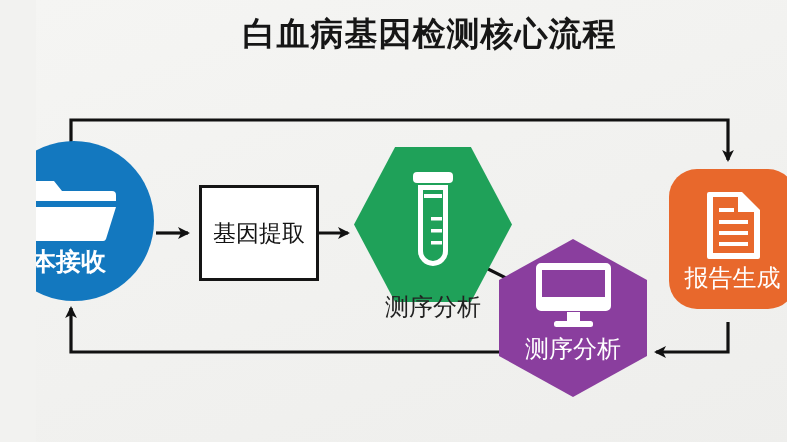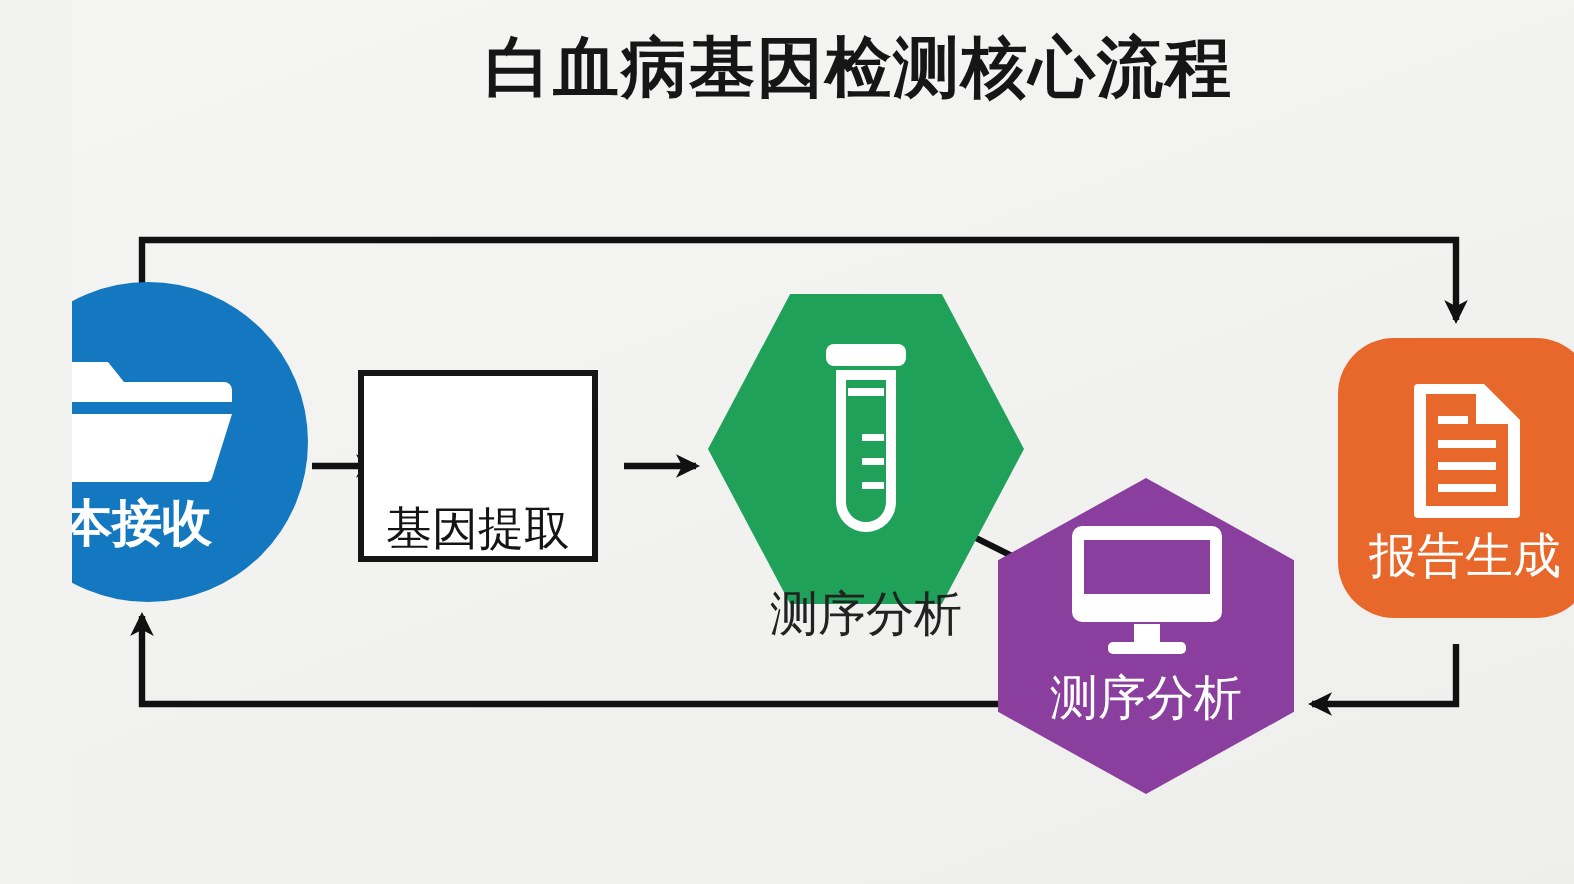--- a/index.html
+++ b/index.html
@@ -82,29 +82,29 @@
     line-height: 30px;
     font-weight: bold;
     color: #ffffff;
     white-space: nowrap;
     text-align: left;
   }
 
   
   .node-box {
     position: absolute;
-    left: 143px;
+    left: 163px;
     top: 185px;
     width: 120px;
     height: 96px;
     background: #ffffff;
     border: 3px solid #151515;
     box-sizing: border-box;
     display: flex;
-    align-items: flex-end;
+    align-items: center;
     justify-content: center;
   }
   .node-box .box-label {
     font-size: 23px;
     line-height: 26px;
     color: #141414;
     white-space: nowrap;
   }
 
   

